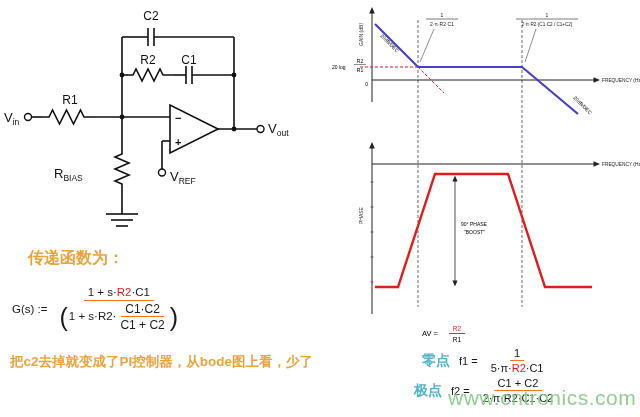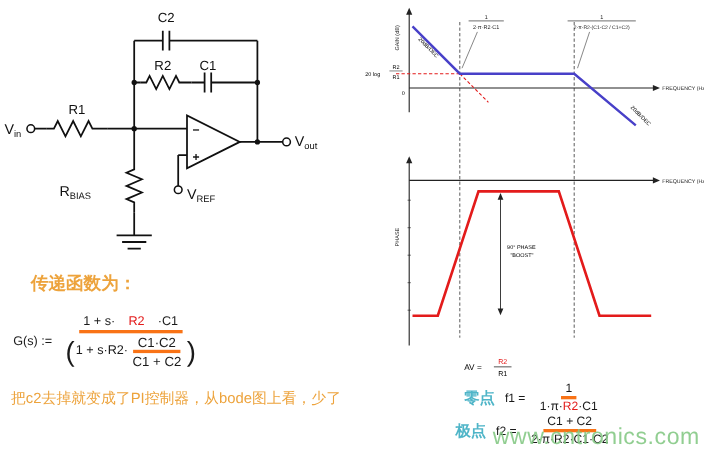--- a/index.html
+++ b/index.html
@@ -11,26 +11,26 @@
   .orange{color:var(--orange)}
   .teal{color:var(--teal);font-weight:bold}
   .red{color:var(--red)}
   .green{color:var(--green)}
   .stroke-blue{stroke:var(--blue)}
   .stroke-red{stroke:var(--red)}
   .fill-red{fill:var(--red)}
   
   .formula{display:flex;align-items:center;gap:7px;font-size:11.5px}
   .frac{display:inline-flex;flex-direction:column;align-items:center;line-height:1.2;vertical-align:middle}
-  .frac>.ftop{border-bottom:3px solid #f97316;padding:0 4px;display:inline-flex;align-items:center;gap:12px}
+  .frac>.ftop{border-bottom:1px solid #f97316;padding:0 4px;display:inline-flex;align-items:center;gap:0}
   .frac>.fbot{padding:1px 4px 0;display:inline-flex;align-items:center;gap:0}
   .fracsm{font-size:12px}
   .bigparen{font-size:25px;font-weight:300;line-height:1;padding:0 1px}
   .tf-heading{font-size:16px;font-weight:bold}
-  .tf-note{font-size:13.5px;font-weight:400;line-height:1.55}
+  .tf-note{font-size:13.5px;font-weight:700;line-height:1.55}
   .resrow{display:flex;align-items:center;gap:9px;font-size:11px}
   .resrow .cn{font-size:14px}
   .watermark{font-size:21px;opacity:.9;letter-spacing:.5px}
   svg text{font-family:"Liberation Sans",sans-serif}
 </style>
 </head>
 <body>
 
 <svg class="abs" style="left:2px;top:2px" width="320" height="242" viewBox="0 0 320 242">
   <g stroke="#111" stroke-width="1.6" fill="none">
@@ -207,21 +207,21 @@
 </div>
 
 <div class="abs resrow" style="left:422px;top:347px">
   <span class="cn teal">零点</span>
   <span>f1 =</span>
   <span class="frac">
     <span class="ftop">
         <span>1</span>
       </span>
     <span class="fbot">
-      <span>1·π·</span>
+      <span>5·π·</span>
         <span class="red">R2</span>
         <span>·C1</span>
     </span>
   </span>
 </div>
 
 <div class="abs resrow" style="left:414px;top:377px">
   <span class="cn teal">极点</span>
   <span>f2 =</span>
   <span class="frac">

